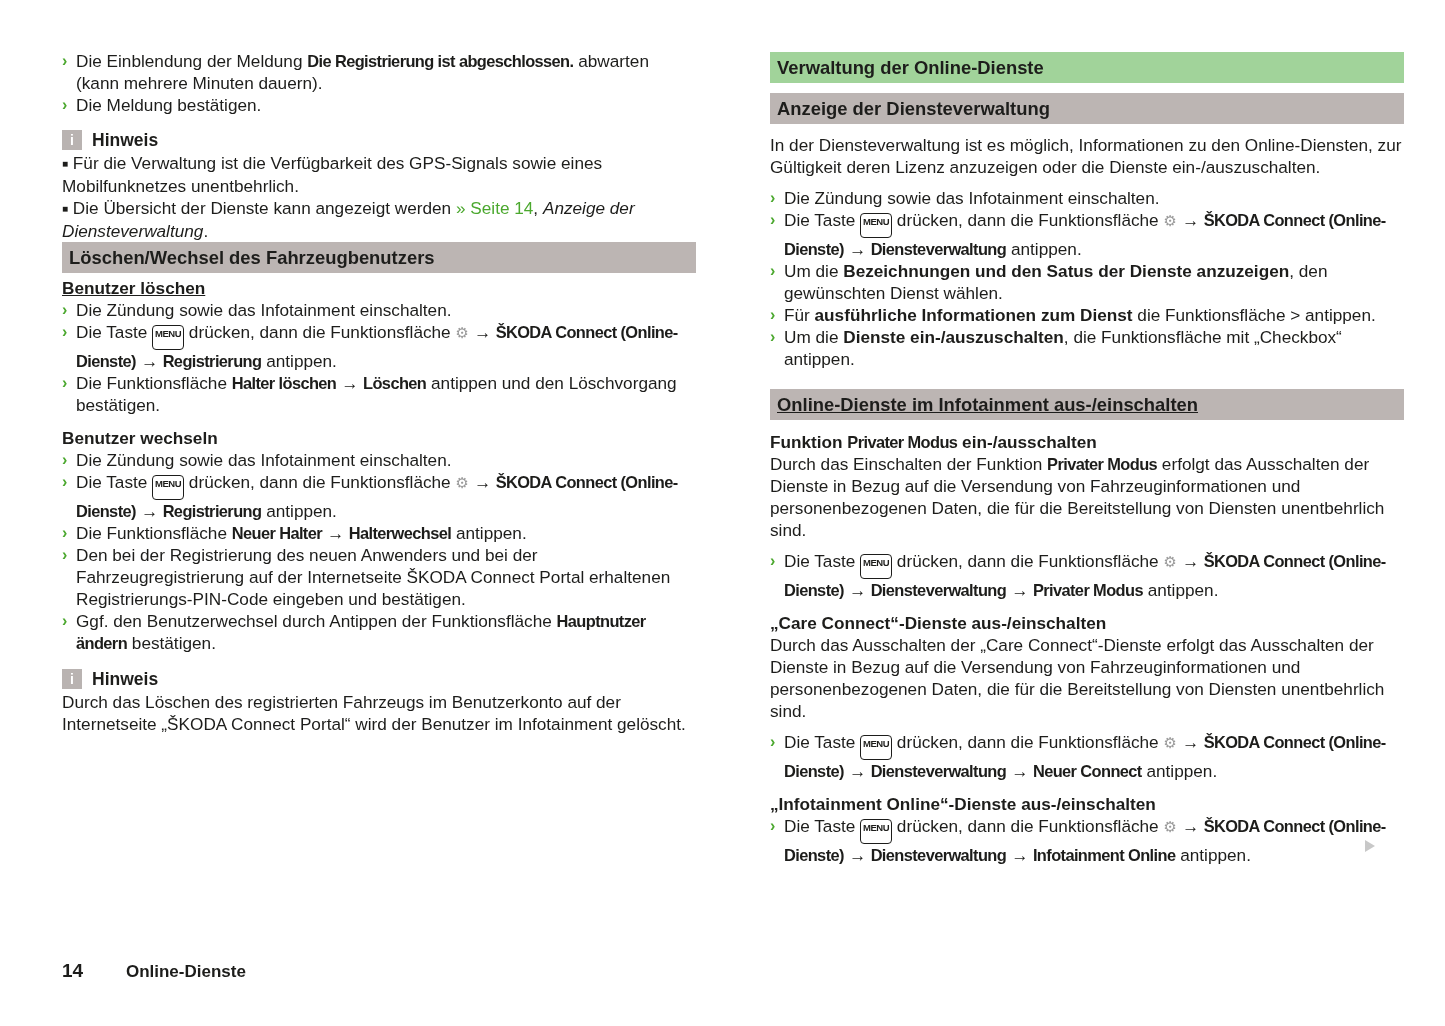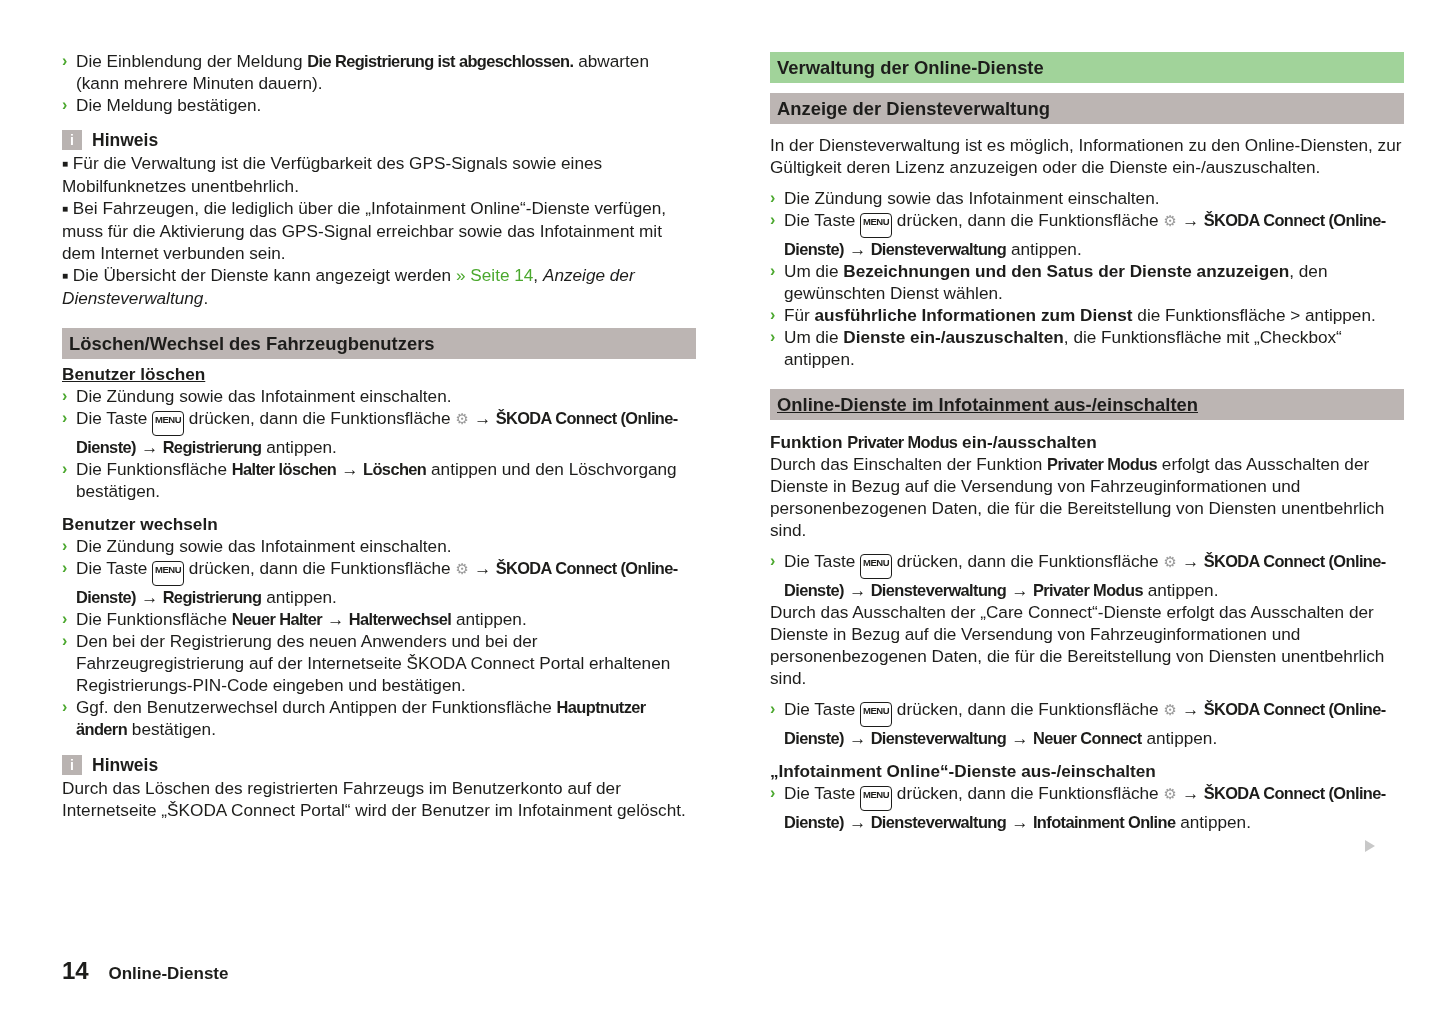--- a/index.html
+++ b/index.html
@@ -24,21 +24,21 @@
   .info-box { width: 20px; height: 20px; background: #b9b3b1; color: #fff; font-weight: bold; font-size: 14px; text-align: center; line-height: 20px; margin-right: 10px; }
   .hinweis-title { font-weight: bold; font-size: 17.5px; }
 
   .bar { height: 31px; line-height: 31px; padding-left: 7px; font-weight: bold; font-size: 18.4px; color: #1d1d1b; }
   .bar-green { background: #a1d39a; }
   .bar-grey { background: #bcb5b3; }
 
   .subhead { font-weight: bold; font-size: 17.2px; }
 
   .footer { position: absolute; left: 62px; top: 960px; font-weight: bold; }
-  .footer .num { font-size: 24px; margin-right: 15px; text-align: center; }
+  .footer .num { font-size: 19px; margin-right: 38px; text-align: center; }
   .footer .sec { font-size: 17px; }
 
   .next-arrow { position: absolute; left: 1365px; top: 840px; width: 0; height: 0; border-top: 6px solid transparent; border-bottom: 6px solid transparent; border-left: 10px solid #c8c8c8; }
 </style>
 </head>
 <body>
 
 <div class="col col-left">
 
   <div class="step">
@@ -48,24 +48,23 @@
   <div class="step">
     <span class="chev">›</span>
     <span>Die Meldung bestätigen.</span>
   </div>
 
   <div class="hinweis-head">
     <span class="info-box">i</span>
     <span class="hinweis-title">Hinweis</span>
   </div>
   <div><span style="font-size:10px;vertical-align:2px;">■</span> <span>Für die Verwaltung ist die Verfügbarkeit des GPS-Signals sowie eines Mobilfunknetzes unentbehrlich.</span></div>
-  <div><span style="font-size:10px;vertical-align:2px;">■</span> <span>Bei Fahrzeugen, die lediglich über die „Infotainment Online“-Dienste verfügen, muss für die Aktivierung das GPS-Signal erreichbar sowie das Infotainment mit dem Internet verbunden sein.</span></div>
   <div><span style="font-size:10px;vertical-align:2px;">■</span> <span>Die Übersicht der Dienste kann angezeigt werden </span><a class="link">» Seite 14</a><span>, </span><span class="it">Anzeige der Diensteverwaltung</span><span>.</span></div>
 
-  <div class="bar bar-grey" style="margin-top:19px;">Löschen/Wechsel des Fahrzeugbenutzers</div>
+  <div class="bar bar-grey" style="">Löschen/Wechsel des Fahrzeugbenutzers</div>
 
   <div class="subhead" style="margin-top:4px;text-decoration:underline;">Benutzer löschen</div>
   <div class="step">
     <span class="chev">›</span>
     <span>Die Zündung sowie das Infotainment einschalten.</span>
   </div>
   <div class="step">
     <span class="chev">›</span>
     <span>Die Taste </span><span class="menu-key">MENU</span><span> drücken, dann die Funktionsfläche </span><span class="gear">⚙</span> <span>→</span> <span class="cond">ŠKODA Connect (Online-Dienste)</span> <span>→</span> <span class="cond">Registrierung</span><span> antippen.</span>
   </div>
@@ -136,20 +135,21 @@
     <span>Funktion </span><span class="cond">Privater Modus</span><span> ein-/ausschalten</span>
   </div>
   <div>
     <span>Durch das Einschalten der Funktion </span><span class="cond">Privater Modus</span><span> erfolgt das Ausschalten der Dienste in Bezug auf die Versendung von Fahrzeuginformationen und personenbezogenen Daten, die für die Bereitstellung von Diensten unentbehrlich sind.</span>
   </div>
   <div class="step" style="margin-top:9px;">
     <span class="chev">›</span>
     <span>Die Taste </span><span class="menu-key">MENU</span><span> drücken, dann die Funktionsfläche </span><span class="gear">⚙</span> <span>→</span> <span class="cond">ŠKODA Connect (Online-Dienste)</span> <span>→</span> <span class="cond">Diensteverwaltung</span> <span>→</span> <span class="cond">Privater Modus</span><span> antippen.</span>
   </div>
 
+  <div class="subhead" style="margin-top:11px;">„Care Connect“-Dienste aus-/einschalten</div>
   <div>Durch das Ausschalten der „Care Connect“-Dienste erfolgt das Ausschalten der Dienste in Bezug auf die Versendung von Fahrzeuginformationen und personenbezogenen Daten, die für die Bereitstellung von Diensten unentbehrlich sind.</div>
   <div class="step" style="margin-top:9px;">
     <span class="chev">›</span>
     <span>Die Taste </span><span class="menu-key">MENU</span><span> drücken, dann die Funktionsfläche </span><span class="gear">⚙</span> <span>→</span> <span class="cond">ŠKODA Connect (Online-Dienste)</span> <span>→</span> <span class="cond">Diensteverwaltung</span> <span>→</span> <span class="cond">Neuer Connect</span><span> antippen.</span>
   </div>
 
   <div class="subhead" style="margin-top:11px;">„Infotainment Online“-Dienste aus-/einschalten</div>
   <div class="step">
     <span class="chev">›</span>
     <span>Die Taste </span><span class="menu-key">MENU</span><span> drücken, dann die Funktionsfläche </span><span class="gear">⚙</span> <span>→</span> <span class="cond">ŠKODA Connect (Online-Dienste)</span> <span>→</span> <span class="cond">Diensteverwaltung</span> <span>→</span> <span class="cond">Infotainment Online</span><span> antippen.</span>

